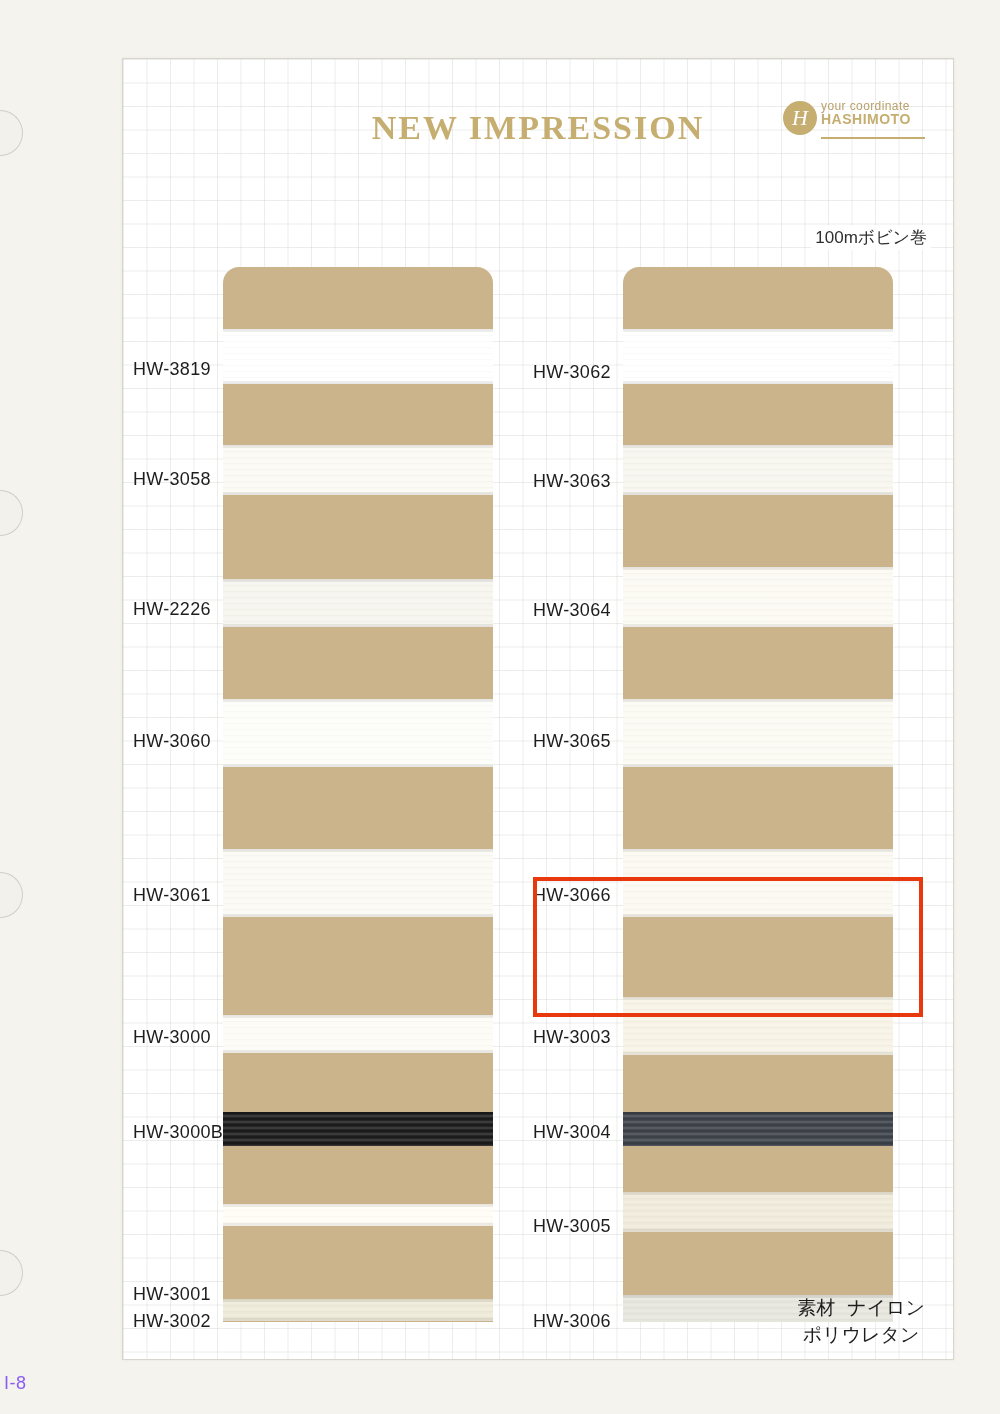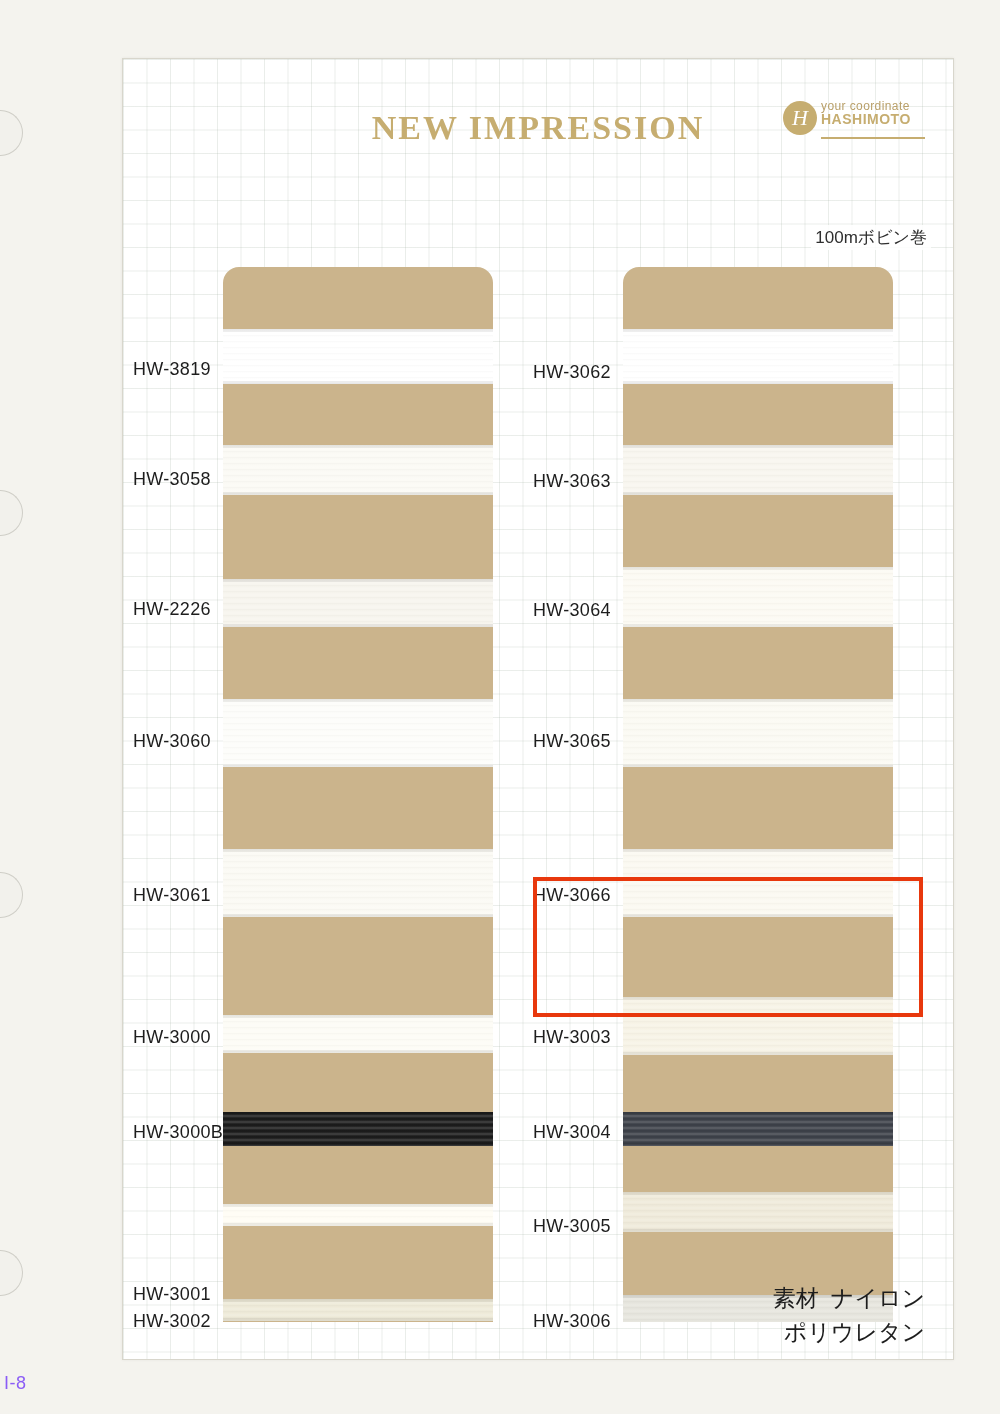--- a/index.html
+++ b/index.html
@@ -194,22 +194,22 @@
     height: 140px;
     border: 4px solid #e8380d;
     box-sizing: border-box;
     pointer-events: none;
   }
 
   .material {
     position: absolute;
     right: 28px;
     bottom: 10px;
-    text-align: right;
-    font-size: 23px;
+    text-align: center;
+    font-size: 19px;
     color: #1d1d1d;
     line-height: 1.45;
   }
   .material .row span { display: inline-block; }
   .material .mat-gap { width: 12px; }
 </style>
 </head>
 <body>
 
 <div class="page">

